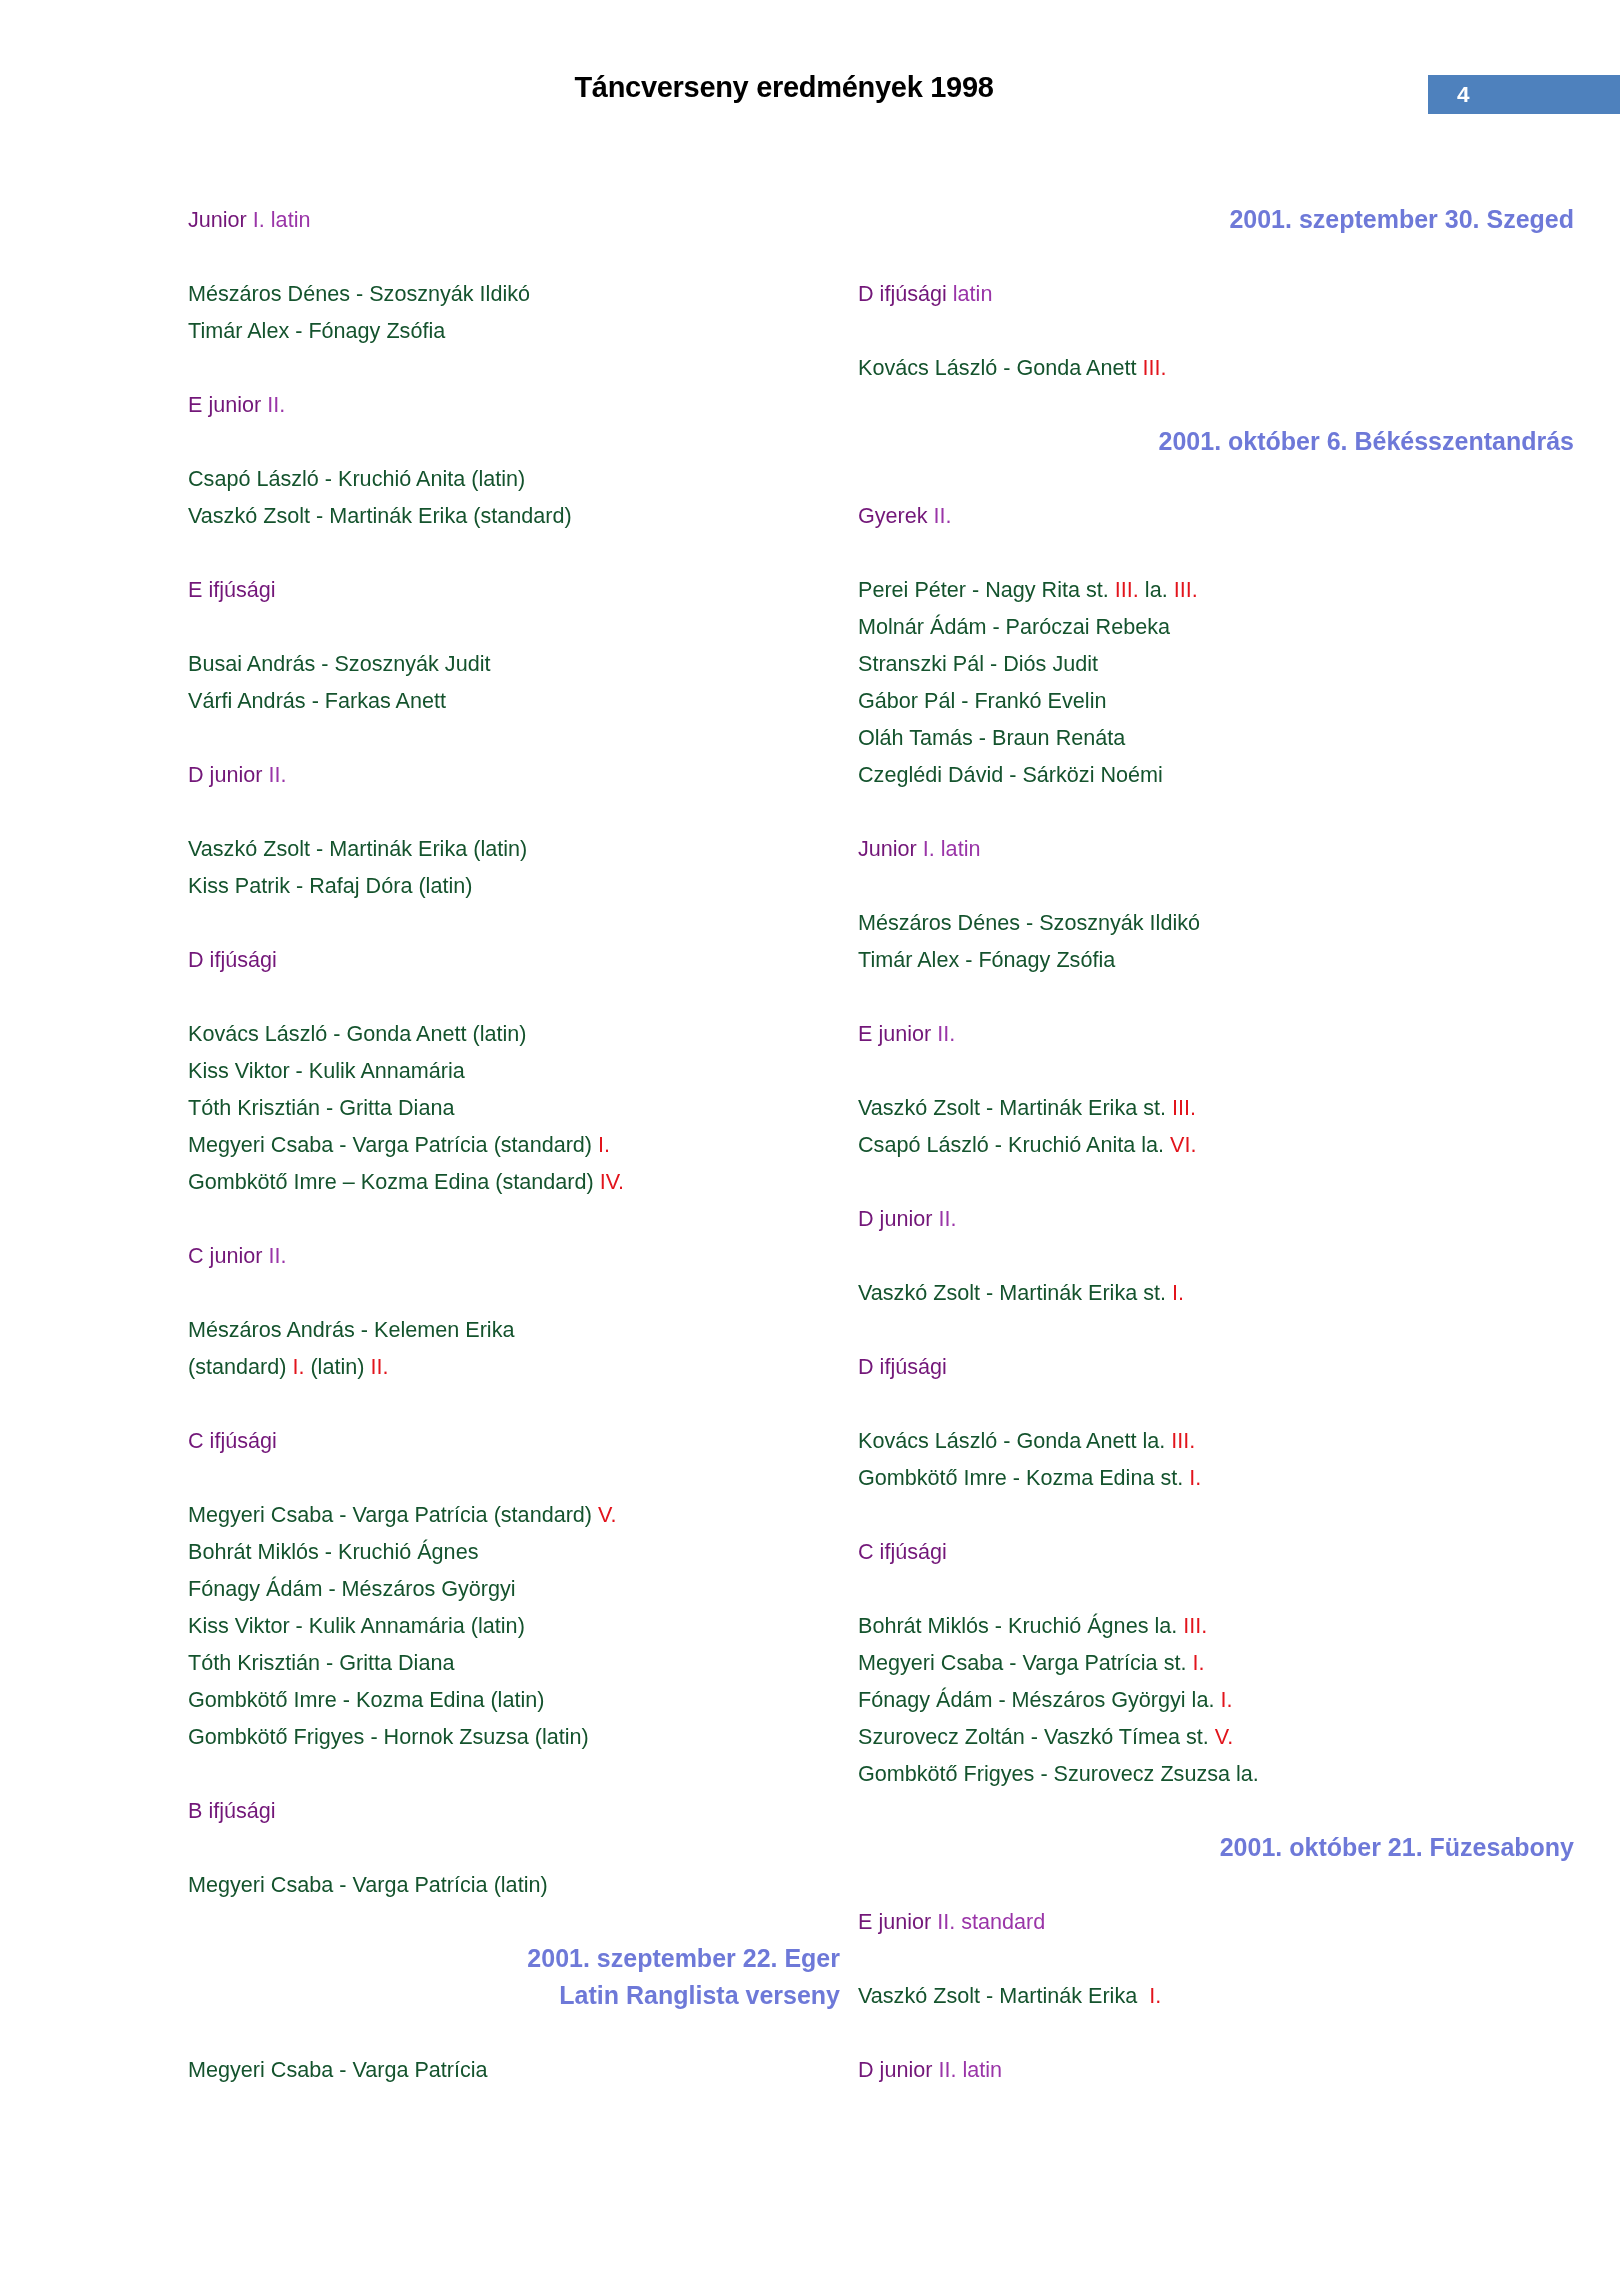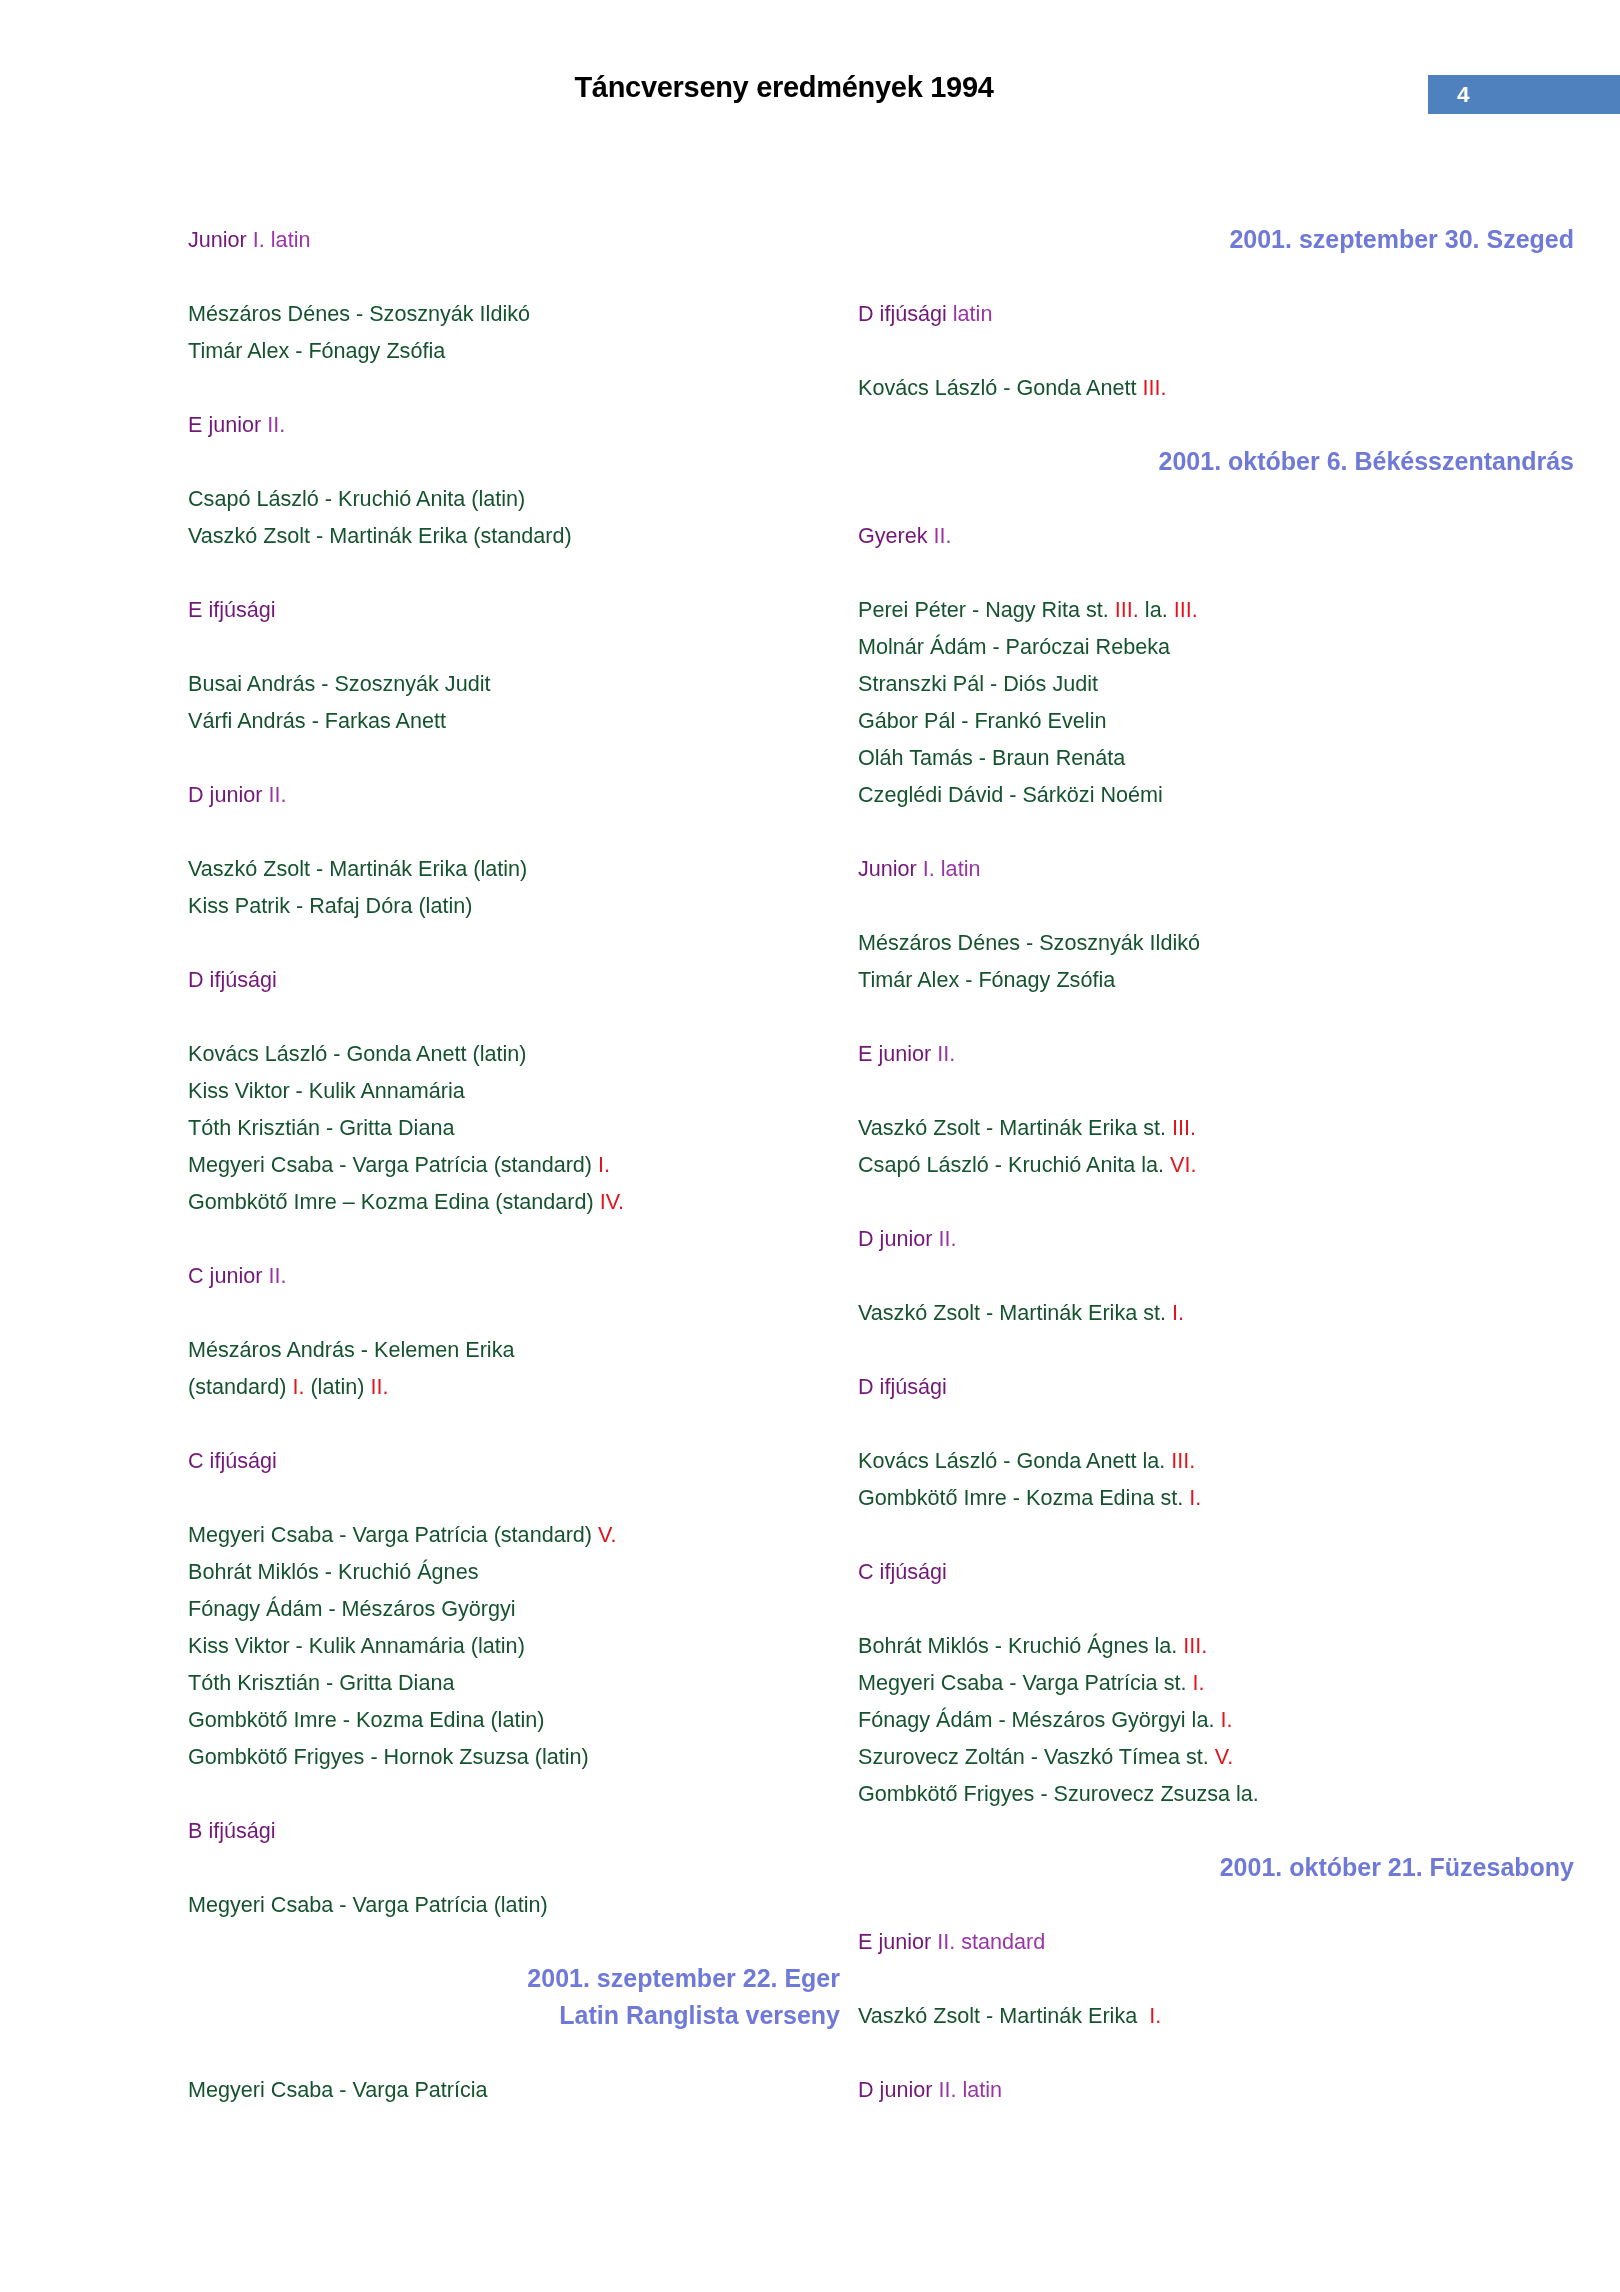--- a/index.html
+++ b/index.html
@@ -14,29 +14,29 @@
   .pagebox{
     position:absolute;top:75px;right:0;width:192px;height:39px;
     background:#4E81BD;color:#ffffff;font-size:22.5px;font-weight:700;
     line-height:39px;padding-left:29px;box-sizing:border-box;
   }
   .col{
     position:absolute;top:201px;font-size:21.6px;line-height:37px;white-space:pre-wrap;
   }
   .col-left{left:188px;width:652px;}
   .col-right{left:858px;width:716px;}
-  .block{margin-bottom:37px;margin-top:20px;}
+  .block{margin-bottom:37px;}
   .block.gap1{margin-top:37px;}
   .heading-dark{color:#731779;}
   .heading-light{color:#9A35A8;}
   .event{color:#6E79D8;font-weight:700;font-size:25px;text-align:right;}
   .normal{color:#14532d;}
   .result{color:#E2141C;font-weight:400;}
 </style>
 </head>
 <body>
 
-<div class="doc-title">Táncverseny eredmények 1994</div>
+<div class="doc-title">Táncverseny eredmények 1998</div>
 <div class="pagebox">4</div>
 
 <div class="col col-left" id="col-left"><div class="block heading"><span class="heading-dark">Junior</span><span class="heading-light"> I. latin</span></div><div class="block couples"><div class="couple-line"><span class="normal">Mészáros Dénes - Szosznyák Ildikó</span></div><div class="couple-line"><span class="normal">Timár Alex - Fónagy Zsófia</span></div></div><div class="block heading"><span class="heading-dark">E junior</span><span class="heading-light"> II.</span></div><div class="block couples"><div class="couple-line"><span class="normal">Csapó László - Kruchió Anita (latin)</span></div><div class="couple-line"><span class="normal">Vaszkó Zsolt - Martinák Erika (standard)</span></div></div><div class="block heading"><span class="heading-dark">E ifjúsági</span></div><div class="block couples"><div class="couple-line"><span class="normal">Busai András - Szosznyák Judit</span></div><div class="couple-line"><span class="normal">Várfi András - Farkas Anett</span></div></div><div class="block heading"><span class="heading-dark">D junior</span><span class="heading-light"> II.</span></div><div class="block couples"><div class="couple-line"><span class="normal">Vaszkó Zsolt - Martinák Erika (latin)</span></div><div class="couple-line"><span class="normal">Kiss Patrik - Rafaj Dóra (latin)</span></div></div><div class="block heading"><span class="heading-dark">D ifjúsági</span></div><div class="block couples"><div class="couple-line"><span class="normal">Kovács László - Gonda Anett (latin)</span></div><div class="couple-line"><span class="normal">Kiss Viktor - Kulik Annamária</span></div><div class="couple-line"><span class="normal">Tóth Krisztián - Gritta Diana</span></div><div class="couple-line"><span class="normal">Megyeri Csaba - Varga Patrícia (standard) </span><span class="result">I.</span></div><div class="couple-line"><span class="normal">Gombkötő Imre – Kozma Edina (standard) </span><span class="result">IV.</span></div></div><div class="block heading"><span class="heading-dark">C junior</span><span class="heading-light"> II.</span></div><div class="block couples"><div class="couple-line"><span class="normal">Mészáros András - Kelemen Erika</span></div><div class="couple-line"><span class="normal">(standard) </span><span class="result">I.</span><span class="normal"> (latin) </span><span class="result">II.</span></div></div><div class="block heading"><span class="heading-dark">C ifjúsági</span></div><div class="block couples"><div class="couple-line"><span class="normal">Megyeri Csaba - Varga Patrícia (standard) </span><span class="result">V.</span></div><div class="couple-line"><span class="normal">Bohrát Miklós - Kruchió Ágnes</span></div><div class="couple-line"><span class="normal">Fónagy Ádám - Mészáros Györgyi</span></div><div class="couple-line"><span class="normal">Kiss Viktor - Kulik Annamária (latin)</span></div><div class="couple-line"><span class="normal">Tóth Krisztián - Gritta Diana</span></div><div class="couple-line"><span class="normal">Gombkötő Imre - Kozma Edina (latin)</span></div><div class="couple-line"><span class="normal">Gombkötő Frigyes - Hornok Zsuzsa (latin)</span></div></div><div class="block heading"><span class="heading-dark">B ifjúsági</span></div><div class="block couples"><div class="couple-line"><span class="normal">Megyeri Csaba - Varga Patrícia (latin)</span></div></div><div class="block event"><div>2001. szeptember 22. Eger</div><div>Latin Ranglista verseny</div></div><div class="block couples"><div class="couple-line"><span class="normal">Megyeri Csaba - Varga Patrícia</span></div></div></div>
 <div class="col col-right" id="col-right"><div class="block event"><div>2001. szeptember 30. Szeged</div></div><div class="block heading"><span class="heading-dark">D ifjúsági</span><span class="heading-light"> latin</span></div><div class="block couples"><div class="couple-line"><span class="normal">Kovács László - Gonda Anett </span><span class="result">III.</span></div></div><div class="block event gap1"><div>2001. október 6. Békésszentandrás</div></div><div class="block heading"><span class="heading-dark">Gyerek</span><span class="heading-light"> II.</span></div><div class="block couples"><div class="couple-line"><span class="normal">Perei Péter - Nagy Rita st. </span><span class="result">III.</span><span class="normal"> la. </span><span class="result">III.</span></div><div class="couple-line"><span class="normal">Molnár Ádám - Paróczai Rebeka</span></div><div class="couple-line"><span class="normal">Stranszki Pál - Diós Judit</span></div><div class="couple-line"><span class="normal">Gábor Pál - Frankó Evelin</span></div><div class="couple-line"><span class="normal">Oláh Tamás - Braun Renáta</span></div><div class="couple-line"><span class="normal">Czeglédi Dávid - Sárközi Noémi</span></div></div><div class="block heading"><span class="heading-dark">Junior</span><span class="heading-light"> I. latin</span></div><div class="block couples"><div class="couple-line"><span class="normal">Mészáros Dénes - Szosznyák Ildikó</span></div><div class="couple-line"><span class="normal">Timár Alex - Fónagy Zsófia</span></div></div><div class="block heading"><span class="heading-dark">E junior</span><span class="heading-light"> II.</span></div><div class="block couples"><div class="couple-line"><span class="normal">Vaszkó Zsolt - Martinák Erika st. </span><span class="result">III.</span></div><div class="couple-line"><span class="normal">Csapó László - Kruchió Anita la. </span><span class="result">VI.</span></div></div><div class="block heading"><span class="heading-dark">D junior</span><span class="heading-light"> II.</span></div><div class="block couples"><div class="couple-line"><span class="normal">Vaszkó Zsolt - Martinák Erika st. </span><span class="result">I.</span></div></div><div class="block heading"><span class="heading-dark">D ifjúsági</span></div><div class="block couples"><div class="couple-line"><span class="normal">Kovács László - Gonda Anett la. </span><span class="result">III.</span></div><div class="couple-line"><span class="normal">Gombkötő Imre - Kozma Edina st. </span><span class="result">I.</span></div></div><div class="block heading"><span class="heading-dark">C ifjúsági</span></div><div class="block couples"><div class="couple-line"><span class="normal">Bohrát Miklós - Kruchió Ágnes la. </span><span class="result">III.</span></div><div class="couple-line"><span class="normal">Megyeri Csaba - Varga Patrícia st. </span><span class="result">I.</span></div><div class="couple-line"><span class="normal">Fónagy Ádám - Mészáros Györgyi la. </span><span class="result">I.</span></div><div class="couple-line"><span class="normal">Szurovecz Zoltán - Vaszkó Tímea st. </span><span class="result">V.</span></div><div class="couple-line"><span class="normal">Gombkötő Frigyes - Szurovecz Zsuzsa la.</span></div></div><div class="block event"><div>2001. október 21. Füzesabony</div></div><div class="block heading"><span class="heading-dark">E junior</span><span class="heading-light"> II. standard</span></div><div class="block couples"><div class="couple-line"><span class="normal">Vaszkó Zsolt - Martinák Erika  </span><span class="result">I.</span></div></div><div class="block heading"><span class="heading-dark">D junior</span><span class="heading-light"> II. latin</span></div></div>
 
 
 </body></html>

